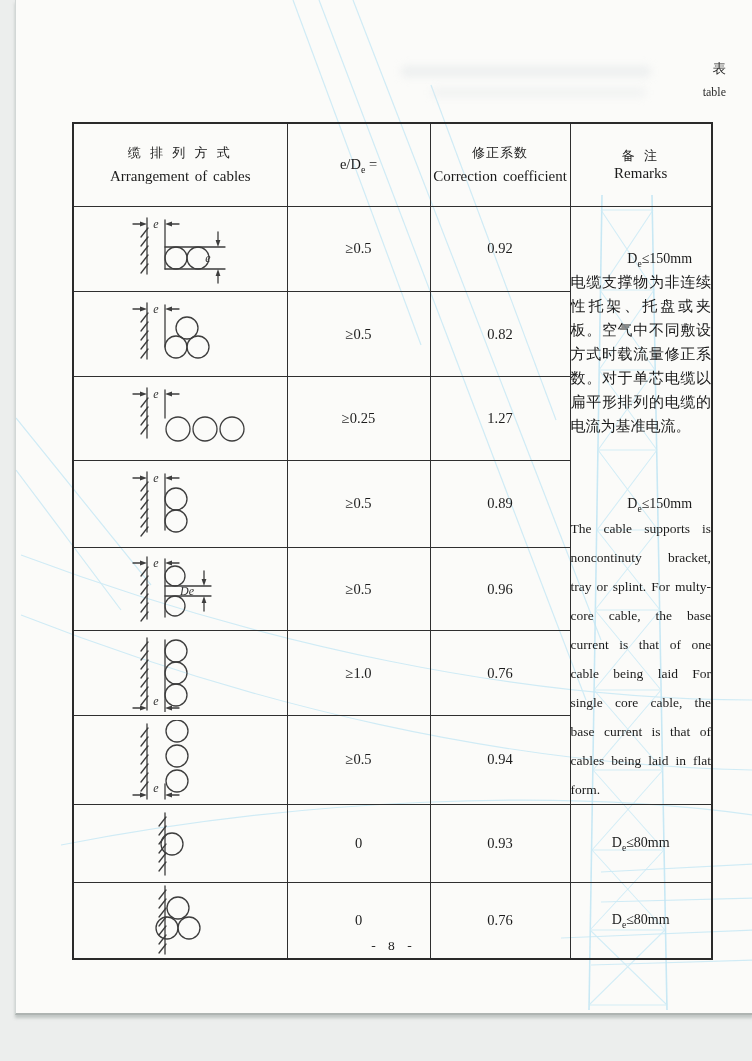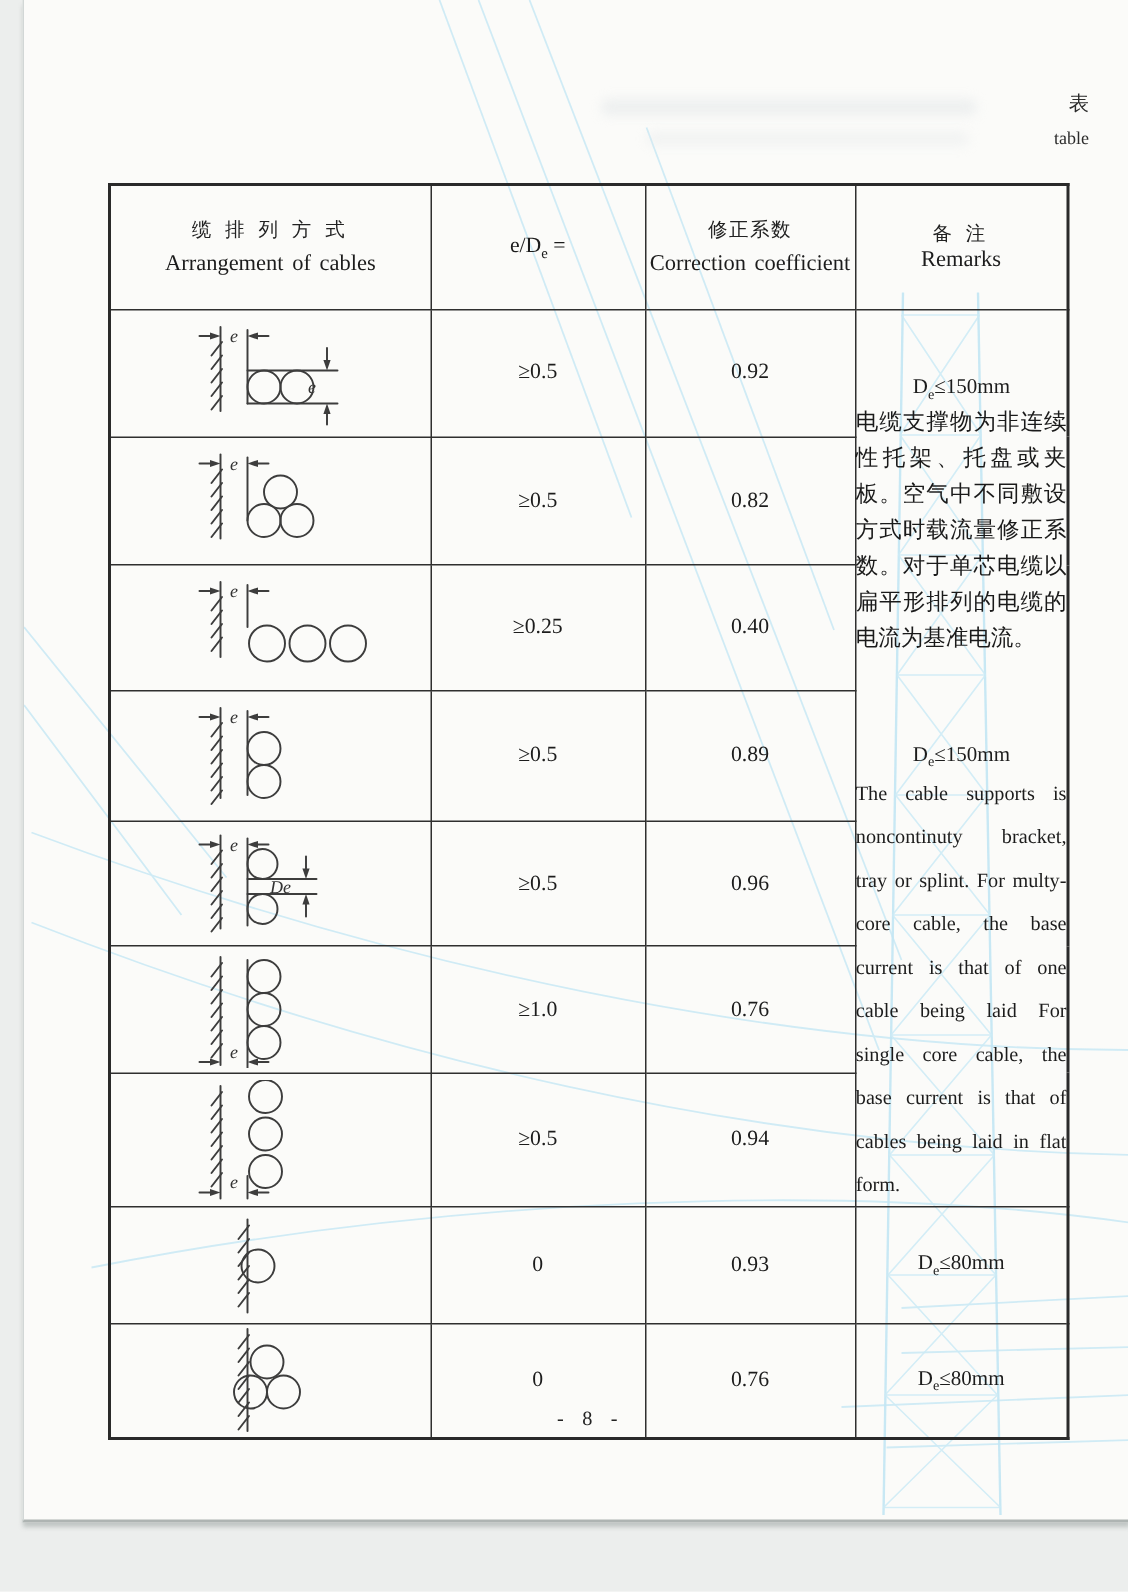--- a/index.html
+++ b/index.html
@@ -42,21 +42,21 @@
   .th-en.remarks-en{margin-top:0;}
   .eq{font-size:14.5px;text-align:center;}
   sub{font-size:68%;line-height:0;}
   td.num{text-align:center;font-size:14.5px;}
   .diagram{display:block;margin:0 auto;}
   .diagram .ln{stroke:#3d3d3d;stroke-width:1.3;fill:none;stroke-linecap:round;}
   .diagram .circ{stroke:#3d3d3d;stroke-width:1.3;fill:none;}
   .diagram .arr{fill:#3d3d3d;stroke:none;}
   .diagram text{font:italic 12px "Liberation Serif",serif;fill:#333;}
   td.remarks-cell{vertical-align:top;padding:0 9px;}
-  .remark-cn-h,.remark-en-h{font-size:14px;margin-left:38px;}
+  .remark-cn-h,.remark-en-h{text-align:center;font-size:14px;margin-left:38px;}
   .remark-cn-h{margin-top:44px;margin-bottom:3px;}
   .remark-cn-b{font-size:15px;line-height:24px;text-align:justify;color:#1a1a1a;}
   .remark-en-h{margin-top:58px;margin-bottom:2px;}
   .remark-en-b{font-size:13.5px;line-height:29px;text-align:justify;text-align-last:left;}
   td.remark-small{text-align:center;font-size:14px;}
   .page-num{position:absolute;left:56px;top:938px;width:639px;text-align:center;
     font-size:13.5px;word-spacing:9px;color:#222;}
 </style>
 </head>
 <body>
@@ -194,21 +194,21 @@
           <path class="ln" d="M97 12 L104 12"></path>
               <polygon class="arr" points="90,12 97,9.6 97,14.4"></polygon>
           <text x="81" y="16" text-anchor="middle">e</text>
           <path class="ln" d="M90 8 L90 36"></path>
           <circle class="circ" cx="103" cy="47" r="12"></circle>
           <circle class="circ" cx="130" cy="47" r="12"></circle>
           <circle class="circ" cx="157" cy="47" r="12"></circle>
         </svg>
       </td>
       <td class="num">≥0.25</td>
-      <td class="num">0.40</td>
+      <td class="num">1.27</td>
     </tr>
 
     <tr style="height:82px">
       <td>
         <svg class="diagram" width="210" height="76" viewBox="0 0 210 76">
           <path class="ln" d="M72 6 L72 66"></path>
           <path class="ln" d="M66 25 L73 16 M66 34 L73 25 M66 43 L73 34 M66 52 L73 43 M66 61 L73 52 M66 70 L73 61"></path>
           <path class="ln" d="M58 12 L65 12"></path>
               <polygon class="arr" points="72,12 65,9.6 65,14.4"></polygon>
           <path class="ln" d="M97 12 L104 12"></path>

